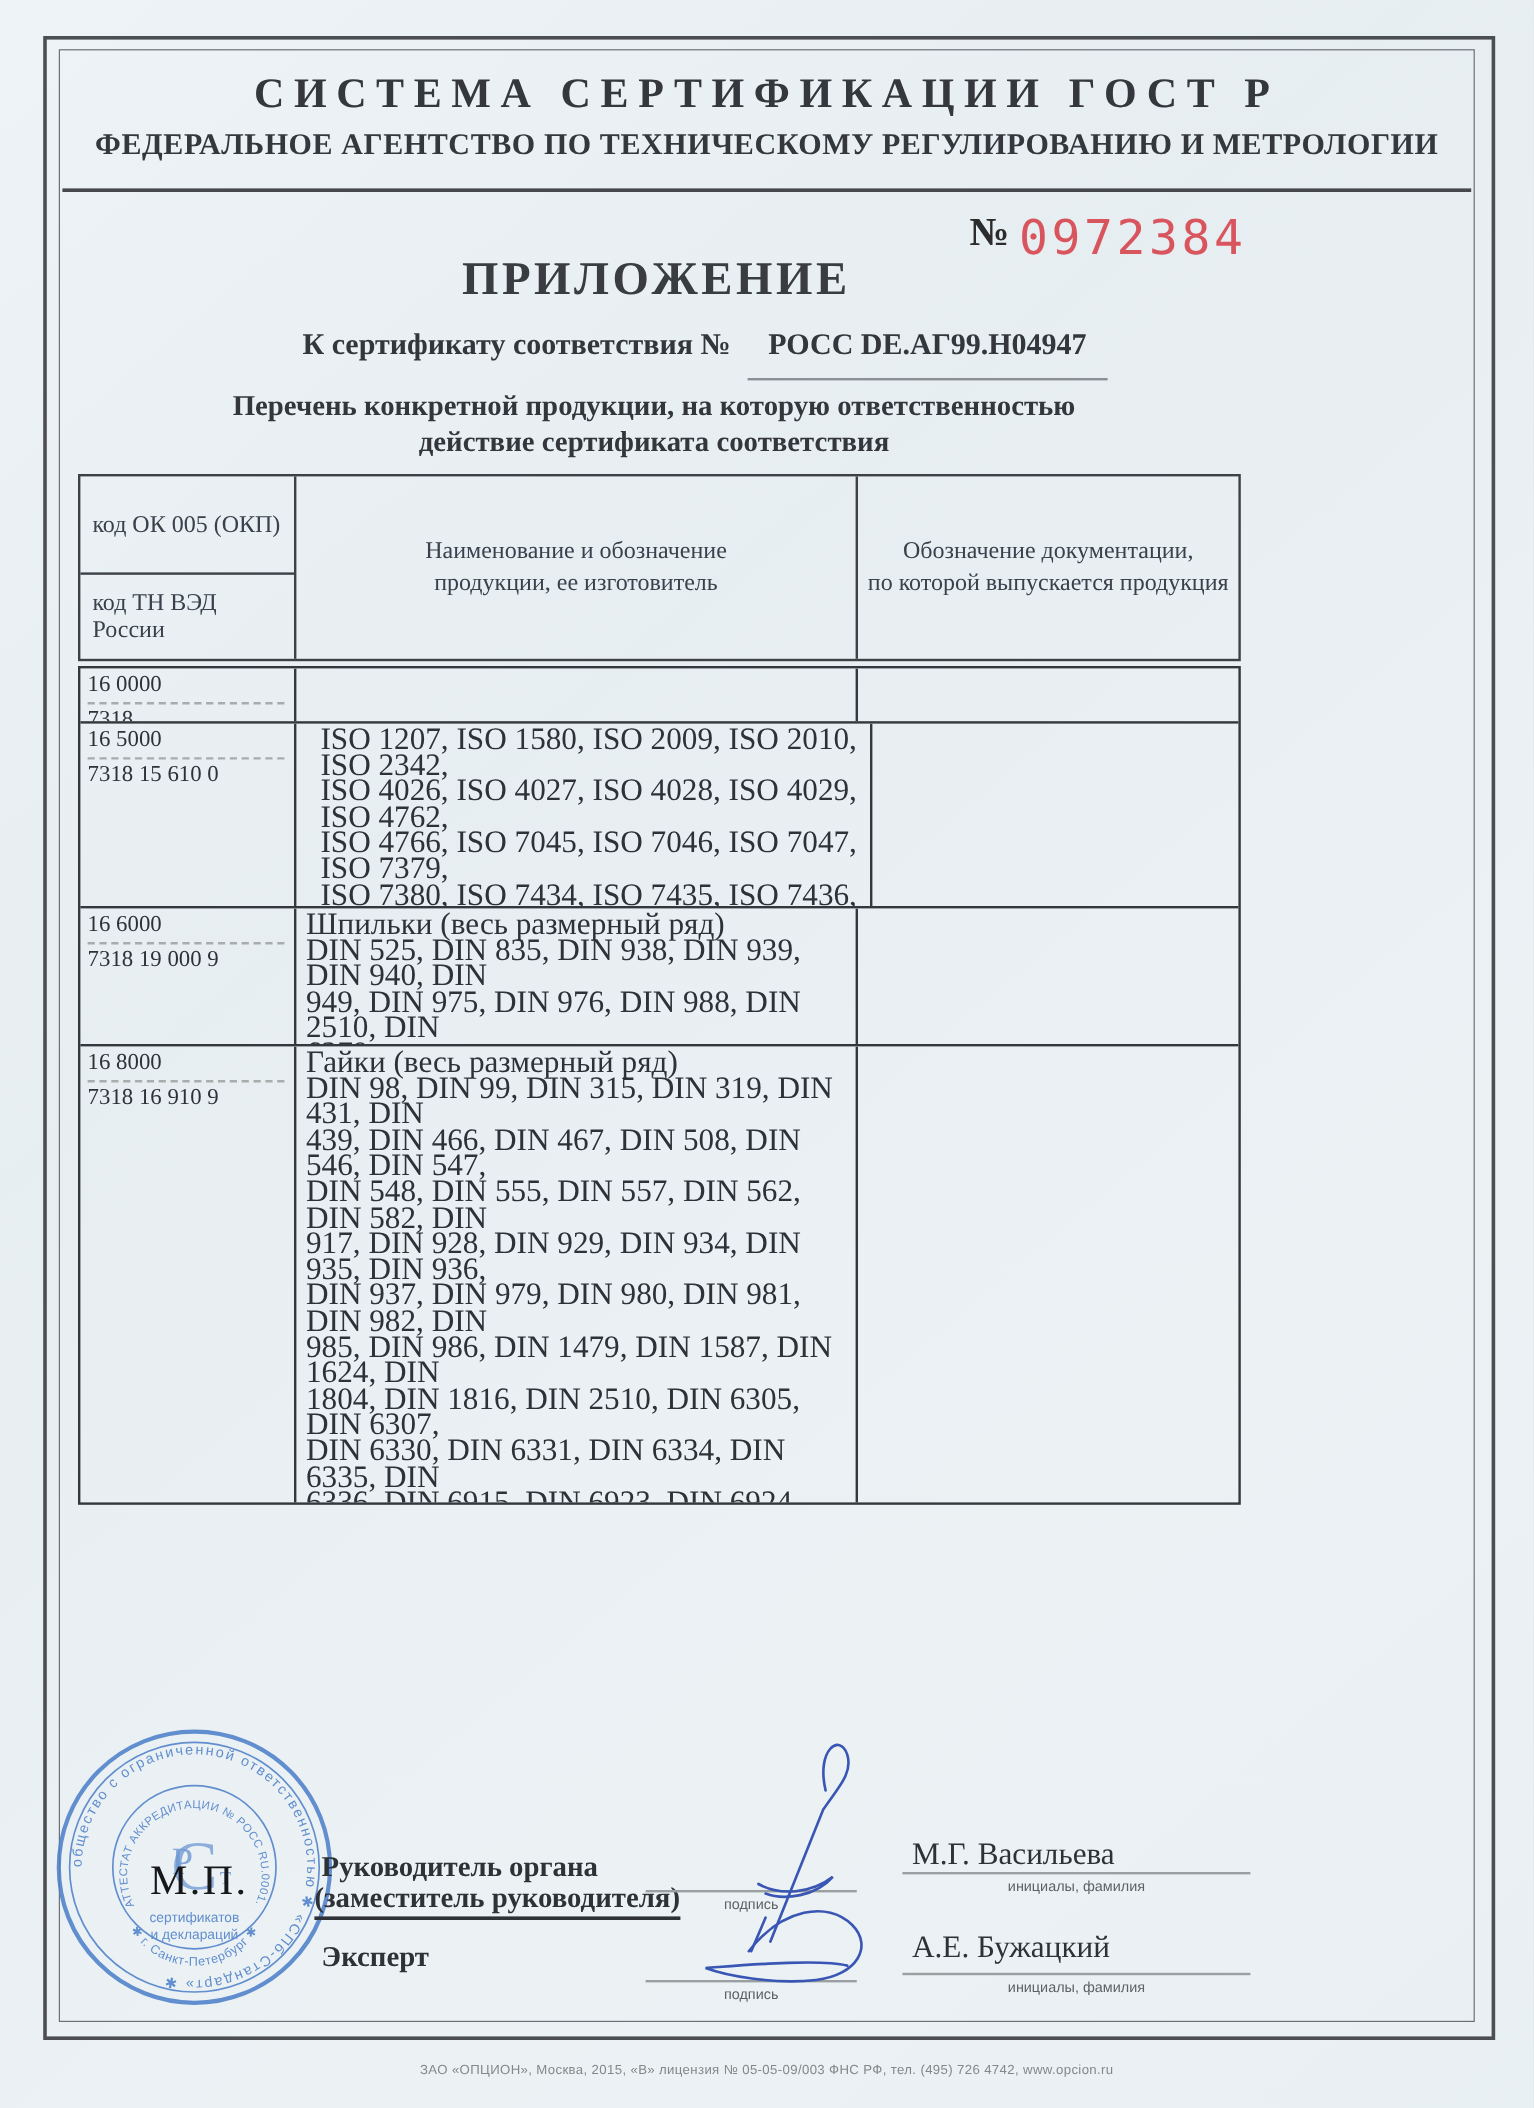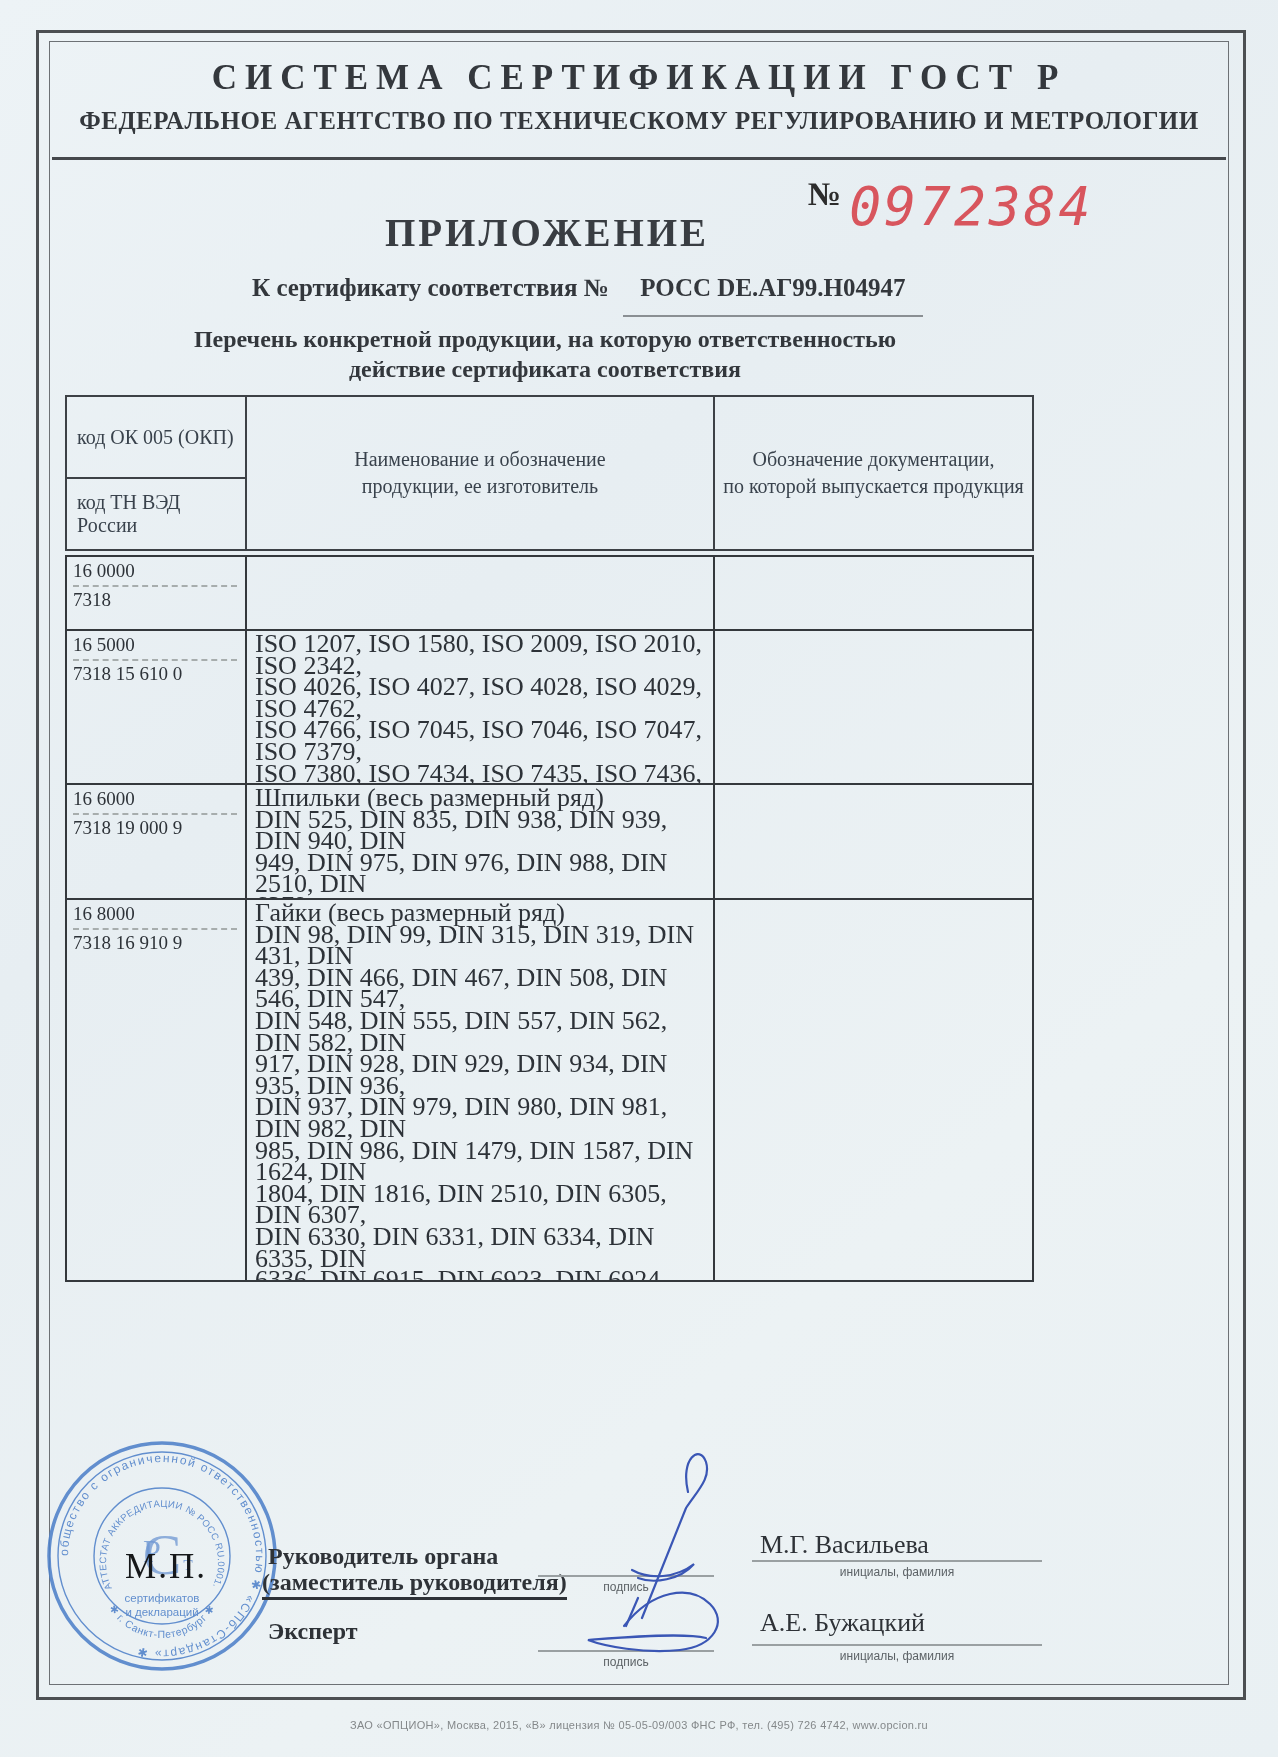--- a/index.html
+++ b/index.html
@@ -19,21 +19,21 @@
   .frame-outer{position:absolute;left:36px;top:30px;width:1204px;height:1664px;border:3px solid #4c4f52;}
   .frame-inner{position:absolute;left:49px;top:41px;width:1178px;height:1642px;border:1px solid #6d7175;}
   
   .hdr{position:absolute;left:60px;top:58px;width:1158px;text-align:center;}
   .hdr-line1{font-size:35px;font-weight:bold;letter-spacing:8px;color:#34383d;}
   .hdr-line2{margin-top:9px;font-size:25px;font-weight:bold;letter-spacing:0.5px;color:#34383d;}
   .hdr-rule{position:absolute;left:52px;top:157px;width:1174px;height:3px;background:#45484c;}
   
   .doc-no{position:absolute;left:808px;top:176px;}
   .doc-no .no-sign{font-size:33px;font-weight:bold;color:#2c2c2c;vertical-align:top;}
-  .doc-no .no-digits{font-family:"DejaVu Sans Mono", monospace;font-size:53px;color:#d8555d;letter-spacing:3px;margin-left:8px;vertical-align:top;font-style:italic;}
+  .doc-no .no-digits{font-family:"DejaVu Sans Mono", monospace;font-size:40px;color:#d8555d;letter-spacing:3px;margin-left:8px;vertical-align:top;}
   
   .title{position:absolute;left:0;top:210px;width:1094px;text-align:center;font-size:39px;font-weight:600;letter-spacing:3px;color:#393d42;}
   .cert-line{position:absolute;left:252px;top:274px;font-size:25px;font-weight:600;color:#33373c;}
   .cert-line .cert-value{display:inline-block;min-width:288px;margin-left:14px;padding:0 6px 13px 6px;border-bottom:2px solid #8a8f93;text-align:center;font-weight:600;}
   .subtitle{position:absolute;left:0;top:324px;width:1090px;text-align:center;font-size:24px;font-weight:bold;color:#33373c;line-height:30px;}
   
   .tbl-head{
     position:absolute;left:65px;top:395px;width:965px;height:152px;
     border:2px solid #3d4146;display:grid;grid-template-columns:180px 468px 1fr;
     font-size:20px;color:#39424c;
@@ -42,21 +42,21 @@
   .th-col1-top{flex:1.15;display:flex;align-items:center;padding:0 10px;border-bottom:2px solid #3d4146;}
   .th-col1-bottom{flex:1;display:flex;align-items:center;padding:0 10px;}
   .th-col2{border-right:2px solid #3d4146;display:flex;align-items:center;justify-content:center;text-align:center;white-space:pre-line;line-height:27px;}
   .th-col3{display:flex;align-items:center;justify-content:center;text-align:center;white-space:pre-line;line-height:27px;}
   .tbl-body{
     position:absolute;left:65px;top:555px;width:965px;
     border:2px solid #34383c;font-size:19px;color:#2d3238;
   }
   .trow{display:grid;grid-template-columns:180px 468px 1fr;border-top:2px solid #34383c;overflow:hidden;}
   .trow:first-child{border-top:none;}
-  .r1{height:72px;} .r2{height:152px;} .r3{height:113px;} .r4{height:380px;}
+  .r1{height:44px;} .r2{height:152px;gap:12px;} .r3{height:113px;} .r4{height:380px;}
   .cell-code{border-right:2px solid #34383c;padding:3px 8px 2px 6px;}
   .code-top{padding-bottom:3px;border-bottom:2px dashed #a7adad;}
   .code-bottom{padding-top:2px;}
   .cell-prod{border-right:2px solid #34383c;padding:2px 6px 3px 8px;white-space:pre-line;line-height:21.6px;font-size:26px;}
   .cell-docs{padding:2px 6px;}
   
   .sig-role1a{position:absolute;left:268px;top:1543px;font-size:24px;font-weight:bold;color:#2e3237;}
   .sig-role1b{position:absolute;left:262px;top:1569px;font-size:24px;font-weight:bold;color:#2e3237;border-bottom:3px solid #2e3237;padding-bottom:1px;}
   .sig-role2{position:absolute;left:268px;top:1618px;font-size:24px;font-weight:bold;color:#2e3237;}
   .sig-line{position:absolute;height:0;border-bottom:2px solid #9aa0a2;}

